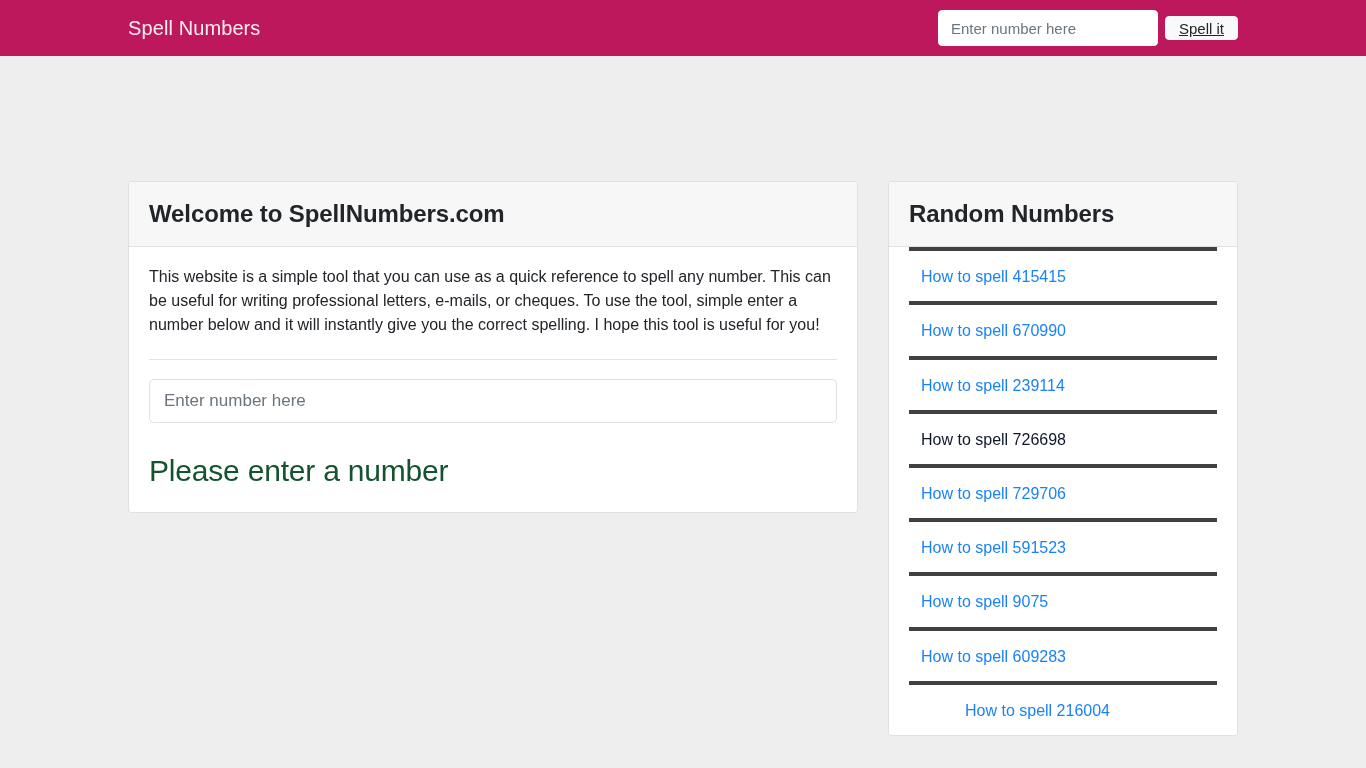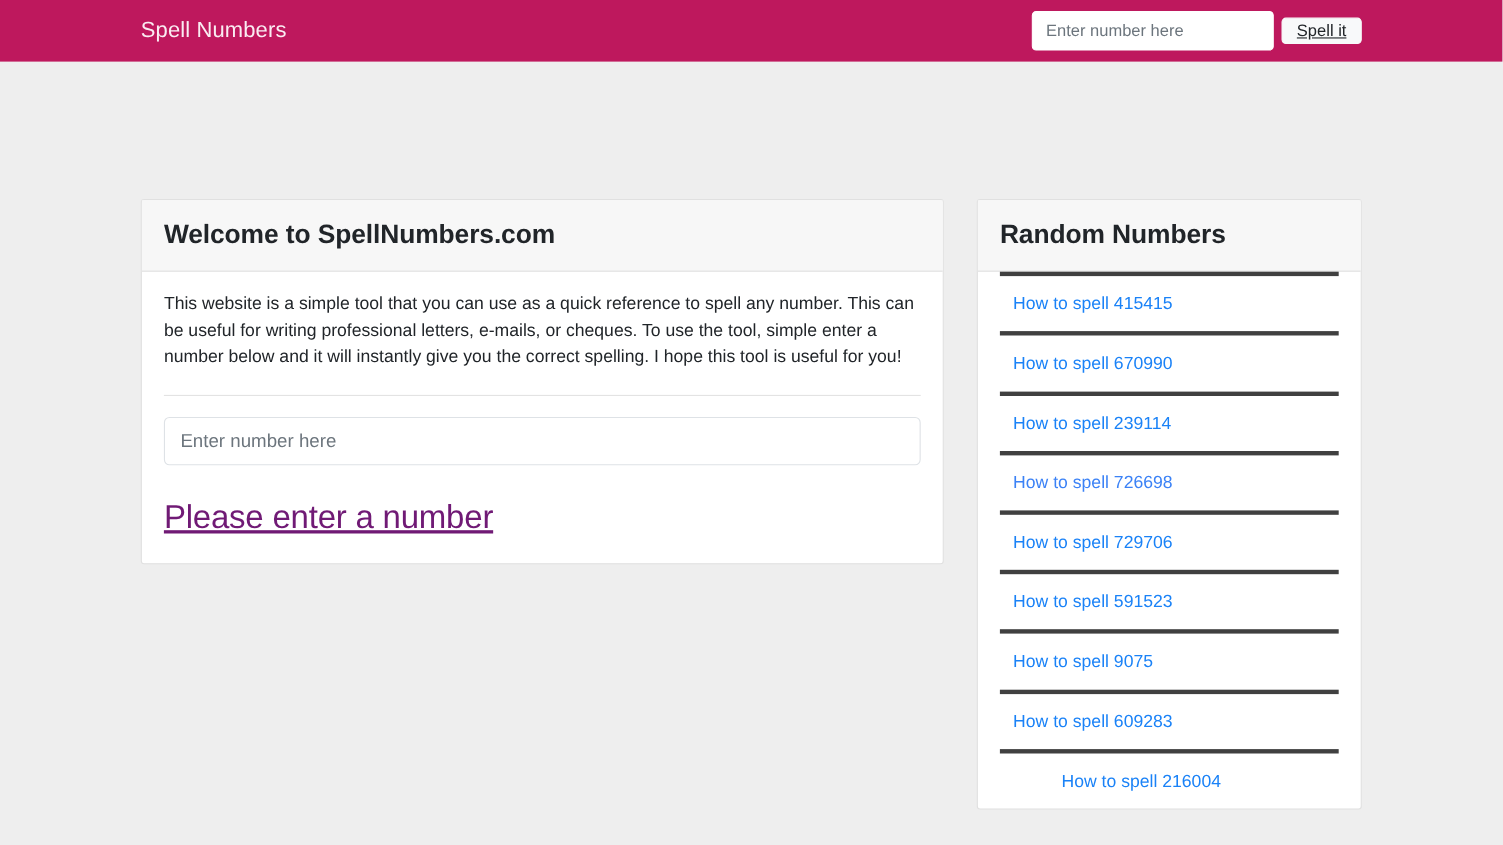--- a/index.html
+++ b/index.html
@@ -120,24 +120,23 @@
     color: #212529;
     outline: none;
     background: #fff;
   }
   .number-input::placeholder { color: #6c757d; opacity: 1; }
 
   .result-heading {
     margin: 29px 0 0 0;
     font-size: 30px;
     font-weight: normal;
-    color: #701a75;
+    color: #14532d;
     line-height: 1.25;
     letter-spacing: -0.2px;
-    text-decoration: underline;
   }
 
   
   .list-wrap { padding: 0 20px; }
   .list-item {
     padding: 16px 0 15px 12px;
     border-top: 4px solid #404040;
   }
   .list-link {
     color: #1a82f7;
@@ -176,21 +175,21 @@
 
   <div class="col-side">
     <div class="card">
       <div class="card-header">
         <h2 class="card-title">Random Numbers</h2>
       </div>
       <div class="list-wrap">
           <div class="list-item"><a class="list-link" href="#" style="color: rgb(26, 130, 247);">How to spell 415415</a></div>
           <div class="list-item"><a class="list-link" href="#" style="color: rgb(26, 130, 247); margin-top: 44px;">How to spell 670990</a></div>
           <div class="list-item"><a class="list-link" href="#" style="color: rgb(26, 130, 247);">How to spell 239114</a></div>
-          <div class="list-item"><a class="list-link" href="#" style="color: #3b82f6;">How to spell 726698</a></div>
+          <div class="list-item"><a class="list-link" href="#" style="color: #0f172a;">How to spell 726698</a></div>
           <div class="list-item"><a class="list-link" href="#" style="color: rgb(26, 130, 247);">How to spell 729706</a></div>
           <div class="list-item"><a class="list-link" href="#" style="color: rgb(26, 130, 247);">How to spell 591523</a></div>
           <div class="list-item"><a class="list-link" href="#" style="color: rgb(26, 130, 247);">How to spell 9075</a></div>
           <div class="list-item"><a class="list-link" href="#" style="color: rgb(26, 130, 247);">How to spell 609283</a></div>
           <div class="list-item"><a class="list-link" href="#" style="color: rgb(26, 130, 247); margin-left: 44px;">How to spell 216004</a></div>
         </div>
     </div>
   </div>
 
 </div>

